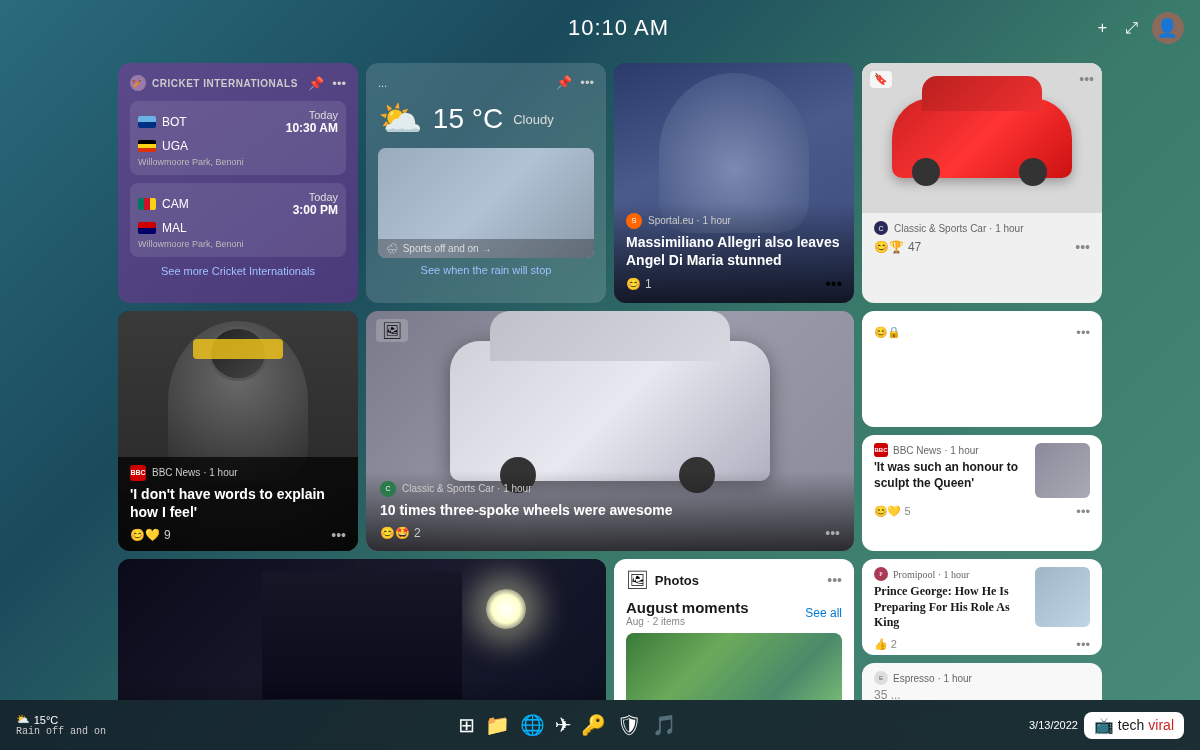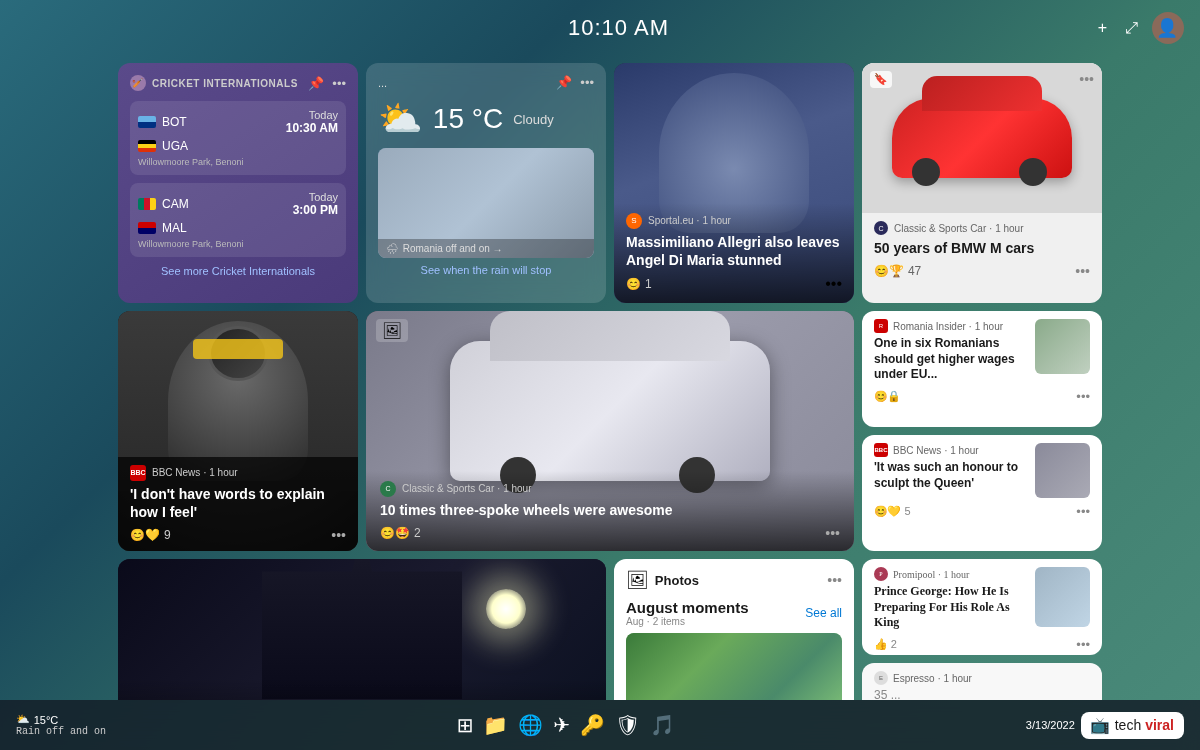--- a/index.html
+++ b/index.html
@@ -333,21 +333,21 @@
     .taskbar-time { color: white; font-size: 11px; text-align: right; }
     .taskbar-brand {
       background: white;
       border-radius: 8px;
       padding: 4px 10px;
       display: flex; align-items: center; gap: 4px;
       font-size: 14px;
     }
     .brand-tv { color: #1a1a8a; font-weight: 700; font-size: 16px; }
     .brand-tech { color: #1a1a1a; font-weight: 400; }
-    .brand-viral { color: #cc2222; font-weight: 700; }
+    .brand-viral { color: #cc2222; font-weight: 400; }
 
     
     
     
     .right-col-r2 {
       grid-column: 4;
       grid-row: 2;
       display: flex;
       flex-direction: column;
       gap: 8px;
@@ -448,21 +448,21 @@
     </div>
     <div class="weather-main">
       <span class="weather-icon-big">⛅</span>
       <span class="weather-temp">15 °C</span>
       <span class="weather-desc">Cloudy</span>
     </div>
     <div class="weather-image">
       <div style="position:absolute;inset:0;background:linear-gradient(135deg,#9aabbc,#b0c2d4,#8a9aaa);"></div>
       <div class="weather-rain-bar">
         <span>🌧</span>
-          <span>Romania off and on →</span>
+          <span>Sports off and on →</span>
       </div>
     </div>
     <div class="weather-footer">See when the rain will stop</div>
   </div>
 
   <div class="card news-card-large">
     <div class="card-bg">
       <div style="position:absolute;inset:0;background:linear-gradient(160deg,#2a3a6a 0%,#4a5a8a 40%,#3a4a7a 100%);"></div>
       <div style="position:absolute;top:10px;left:50%;transform:translateX(-50%);width:150px;height:160px;background:radial-gradient(circle at 50% 60%,#7a8ab0,#3a4a7a);border-radius:50% 50% 20% 20%;"></div>
     </div>
@@ -491,21 +491,20 @@
         <div style="position:absolute;bottom:-8px;right:25px;width:28px;height:28px;background:#333;border-radius:50%;"></div>
       </div>
       <div class="bmw-save" style="position:absolute;top:8px;left:8px;background:rgba(255,255,255,0.8);border-radius:4px;padding:2px 4px;font-size:11px;">🔖</div>
       <div class="bmw-dots">•••</div>
     </div>
     <div class="card-content" style="padding:8px 12px;">
       <div class="source-row" style="display:flex;align-items:center;gap:6px;margin-bottom:4px;">
         <div class="source-icon" style="background:#2a2a5a;width:14px;height:14px;border-radius:50%;display:flex;align-items:center;justify-content:center;font-size:7px;color:white;">C</div>
         <span class="source-text" style="font-size:10px;color:#666;"><span>Classic &amp; Sports Car</span> · <span>1 hour</span></span>
       </div>
-      <div class="card-headline" style="font-size:14px;color:#1a1a1a;font-weight:600;">50 years of BMW M cars</div>
       <div class="card-reactions" style="display:flex;align-items:center;justify-content:space-between;margin-top:4px;">
         <div class="reactions" style="font-size:12px;color:#666;display:flex;align-items:center;gap:4px;">
           <span>😊🏆</span>
           <span>47</span>
         </div>
         <span style="color:#888;font-size:14px;">•••</span>
       </div>
     </div>
   </div>
 
@@ -555,30 +554,20 @@
           <span>😊🤩</span>
           <span>2</span>
         </div>
         <span style="color:#aaa;font-size:14px;">•••</span>
       </div>
     </div>
   </div>
 
   <div class="right-col-r2">
     <div class="mini-card">
-      <div class="mini-top">
-        <div style="flex:1;">
-          <div class="source-row" style="display:flex;align-items:center;gap:5px;margin-bottom:3px;">
-            <div style="width:14px;height:14px;border-radius:3px;background:#cc0000;display:flex;align-items:center;justify-content:center;font-size:6px;color:white;">R</div>
-            <span style="font-size:10px;color:#666;"><span>Romania Insider</span> · <span>1 hour</span></span>
-          </div>
-          <div style="font-size:12px;font-weight:600;color:#1a1a1a;line-height:1.3;">One in six Romanians should get higher wages under EU...</div>
-        </div>
-        <div style="width:55px;height:55px;background:linear-gradient(135deg,#8aaa8a,#c0d0c0);border-radius:6px;flex-shrink:0;"></div>
-      </div>
       <div style="display:flex;align-items:center;justify-content:space-between;margin-top:6px;">
         <div style="font-size:11px;color:#888;">😊🔒</div>
         <span style="color:#888;font-size:13px;">•••</span>
       </div>
     </div>
     <div class="mini-card">
       <div class="mini-top">
         <div style="flex:1;">
           <div class="source-row" style="display:flex;align-items:center;gap:5px;margin-bottom:3px;">
             <div style="width:14px;height:14px;border-radius:3px;background:#cc0000;display:flex;align-items:center;justify-content:center;font-size:6px;color:white;font-weight:700;">BBC</div>

